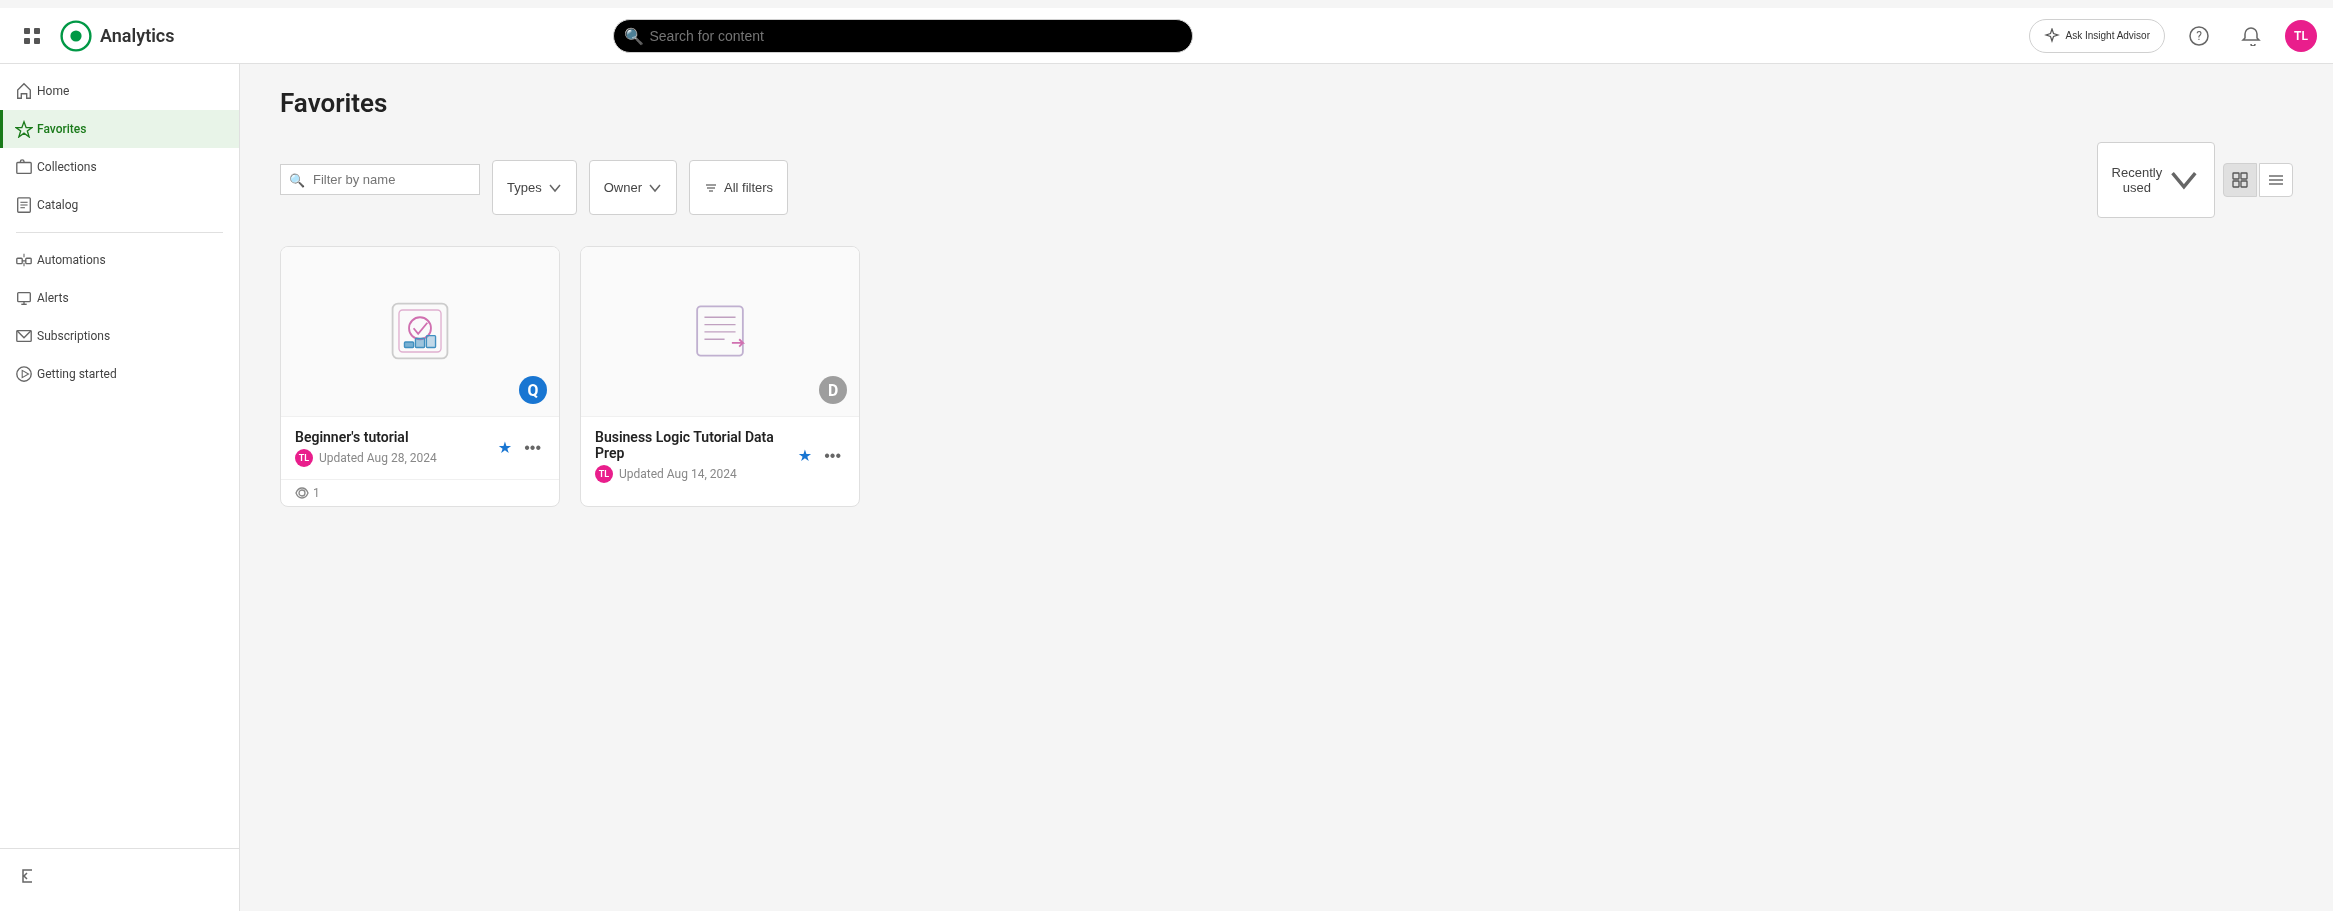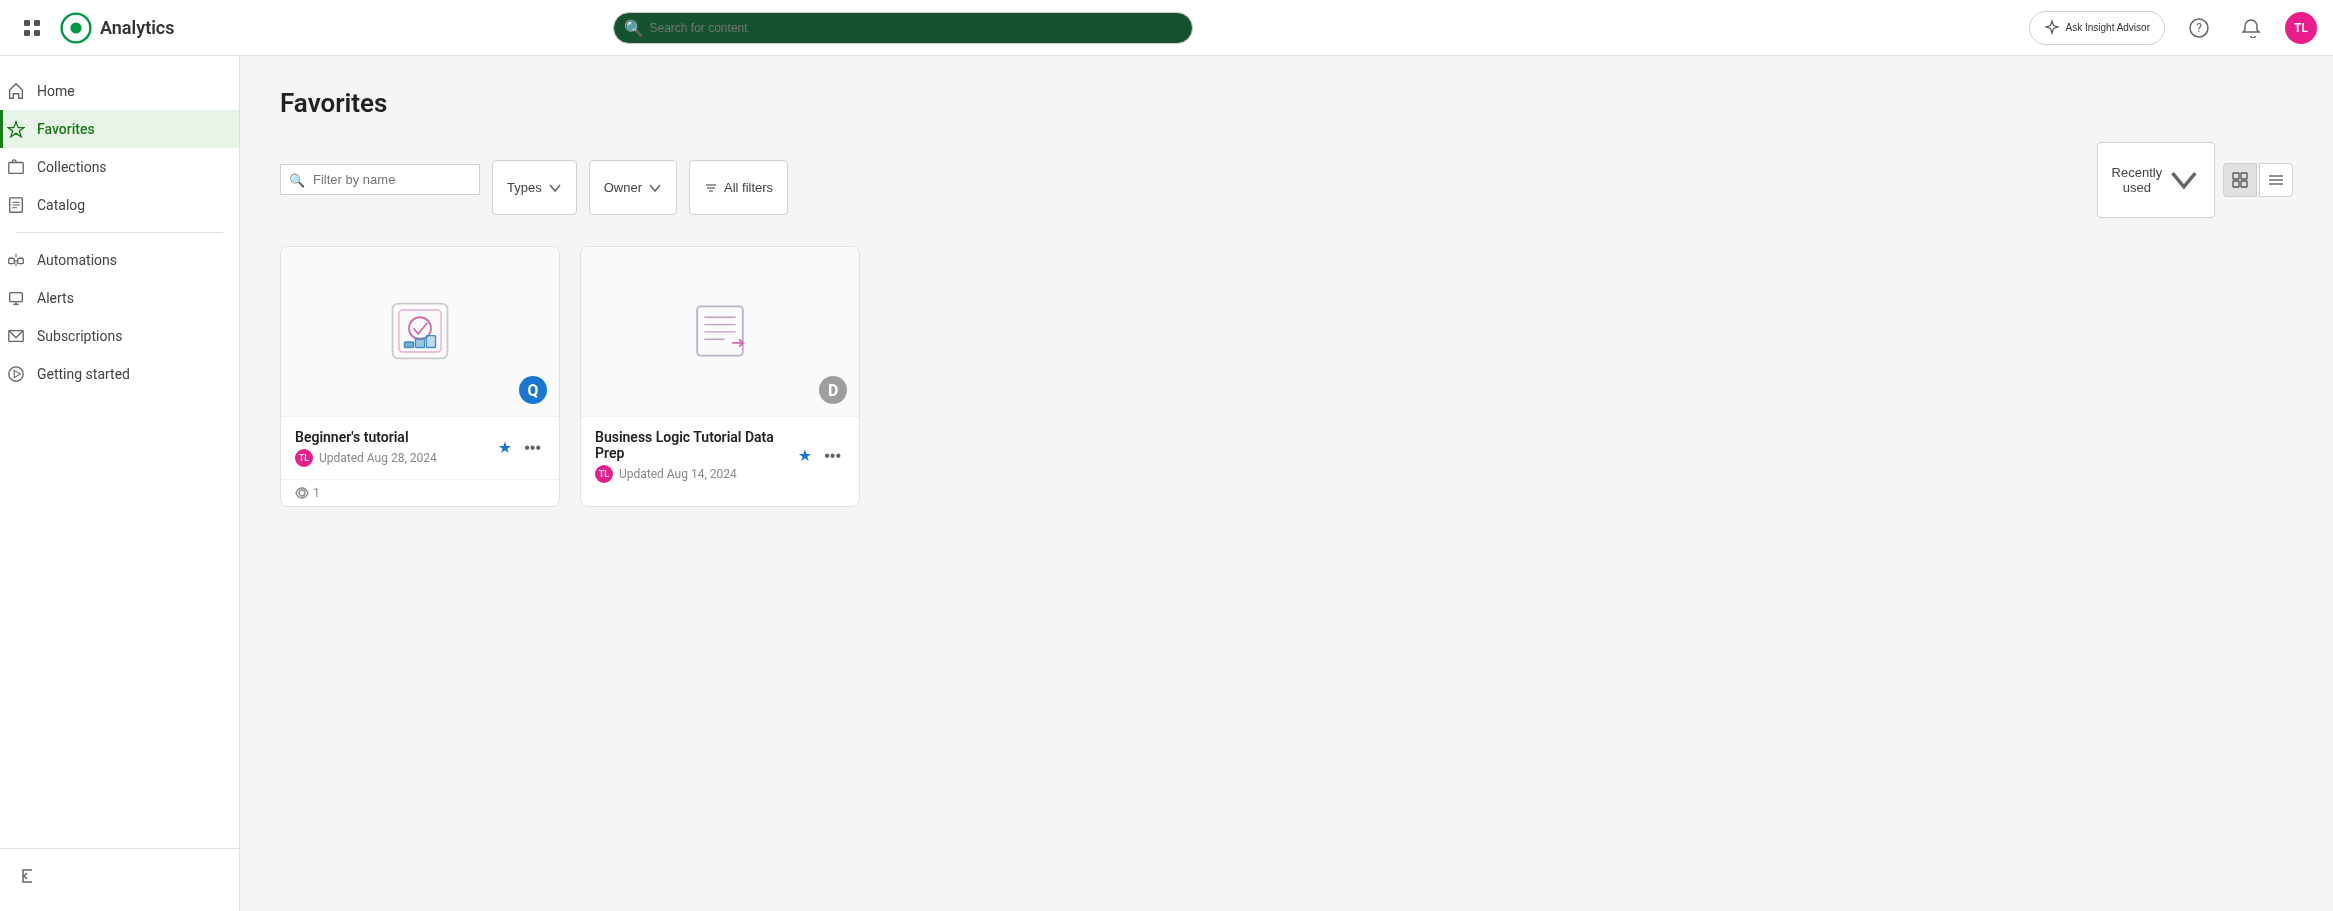--- a/index.html
+++ b/index.html
@@ -7,21 +7,21 @@
 
     
     .top-nav {
       display: flex;
       align-items: center;
       background: #fff;
       height: 56px;
       padding: 0 16px;
       border-bottom: 1px solid #e0e0e0;
       position: fixed;
-      top: 0; left: 0; right: 0;
+      top: 8px; left: 0; right: 0;
       z-index: 100;
     }
     .nav-grid-icon {
       width: 32px; height: 32px;
       display: flex; align-items: center; justify-content: center;
       cursor: pointer; margin-right: 12px;
     }
     .nav-grid-icon svg { width: 20px; height: 20px; fill: #555; }
     .qlik-logo {
       display: flex; align-items: center; gap: 8px;
@@ -37,24 +37,24 @@
       flex: 1;
       max-width: 580px;
       margin: 0 auto;
       position: relative;
     }
     .search-bar input {
       width: 100%;
       padding: 8px 16px 8px 36px;
       border: 1px solid #d0d0d0;
       border-radius: 20px;
-      font-size: 12px;
+      font-size: 14px;
       color: #999;
       outline: none;
-      background: #14532d;
+      background: #000000;
     }
     .search-icon-nav {
       position: absolute;
       left: 12px; top: 50%; transform: translateY(-50%);
       color: #999;
     }
     .nav-right {
       display: flex; align-items: center; gap: 16px; margin-left: auto;
     }
     .insight-advisor-btn {
@@ -88,24 +88,24 @@
       position: fixed;
       top: 56px; left: 0; bottom: 0;
       width: 240px;
       background: #fff;
       border-right: 1px solid #e0e0e0;
       padding: 16px 0;
       display: flex; flex-direction: column;
       z-index: 50;
     }
     .sidebar-item {
-      display: flex; align-items: center; gap: 12px;
-      padding: 10px 4px;
-      cursor: pointer;
-      font-size: 14px;
+      display: flex; align-items: center; gap: 4px;
+      padding: 10px 12px;
+      cursor: pointer;
+      font-size: 12px;
       color: #444;
       border-radius: 0;
       position: relative;
     }
     .sidebar-item.active {
       background: #e8f4e8;
       color: #1a7a1a;
       font-weight: 500;
     }
     .sidebar-item.active::left {

